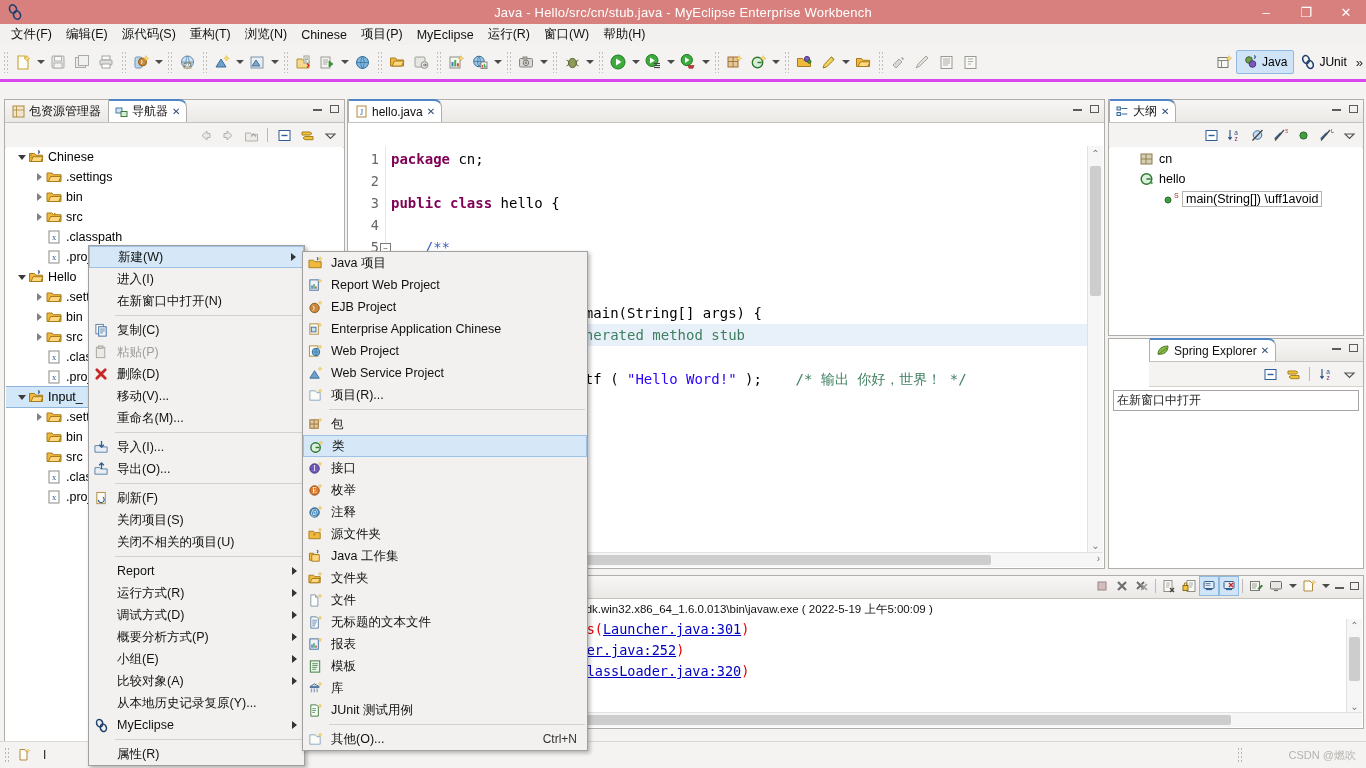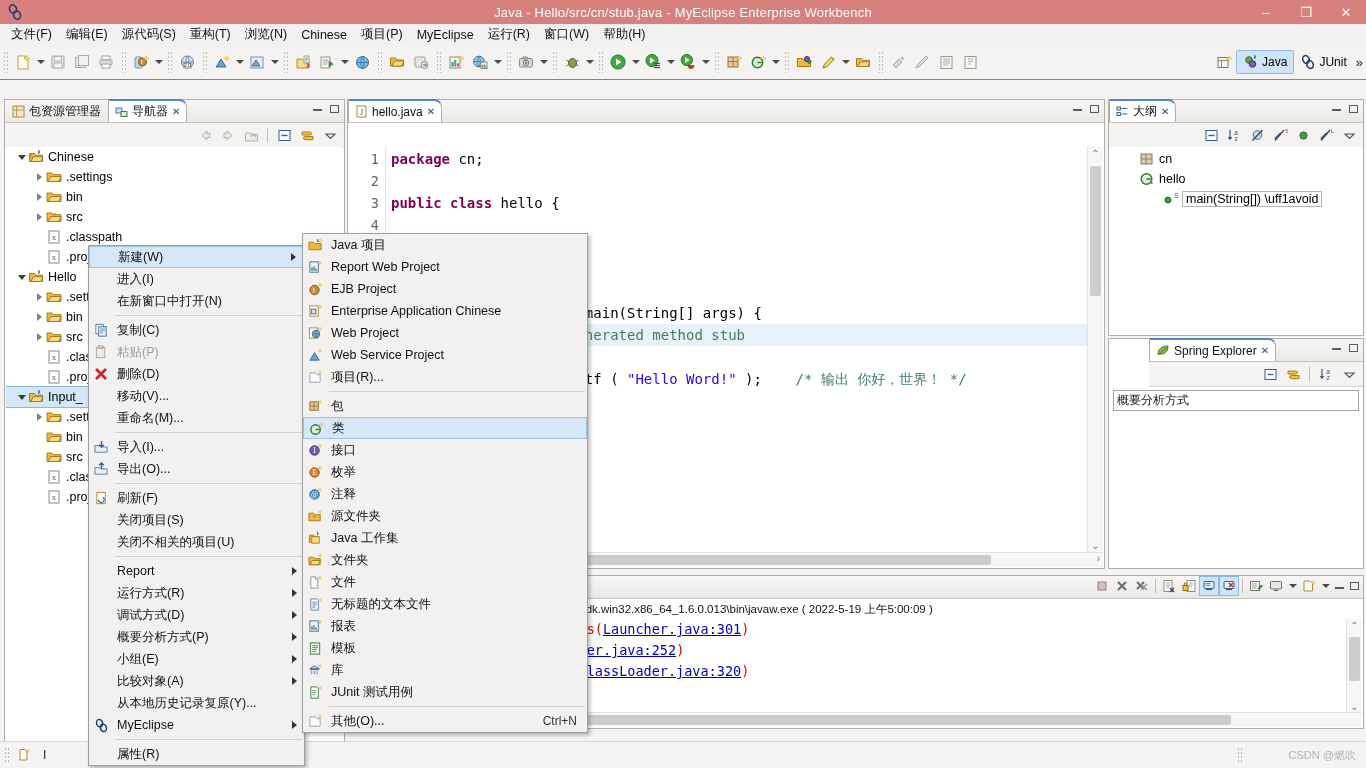--- a/index.html
+++ b/index.html
@@ -32,21 +32,21 @@
   .menubar{
     position:absolute;left:0;top:24px;width:1366px;height:21px;
     background:#f2f1f0;display:flex;align-items:center;padding-left:4px;
     border-bottom:1px solid #e9e7e5;
   }
   .menu-item{padding:2px 7px;font-size:12.5px;color:#101010;white-space:nowrap;cursor:default;}
 
   
   .toolbar{
     position:absolute;left:0;top:45px;width:1366px;height:34px;
-    background:#f4f3f1;border-bottom:1px solid #d946ef;
+    background:#f4f3f1;border-bottom:3px solid #d946ef;
     display:flex;align-items:center;
   }
   .tb-grip{width:5px;height:22px;margin:0 3px;
     background-image:radial-gradient(#b9b6b2 40%,transparent 41%);
     background-size:3px 4px;opacity:.85;}
   .tb-btn{width:24px;height:24px;display:flex;align-items:center;justify-content:center;border-radius:2px;}
   .tb-arrow{width:11px;height:24px;display:flex;align-items:center;justify-content:center;}
   .tb-arrow i{display:block;width:0;height:0;border-left:4px solid transparent;border-right:4px solid transparent;border-top:4px solid #4a4a4a;}
   .persp-sep{flex:1;}
   .persp-btn{height:22px;display:flex;align-items:center;gap:3px;padding:0 6px;border-radius:2px;font-size:12px;}
@@ -942,21 +942,21 @@
           </svg>
       </div>
       <div class="tr-ico">
         <svg width="15" height="15" viewBox="0 0 15 15">
             <path d="M3 6l4.5 4.5L12 6z" fill="none" stroke="#555" stroke-width="1.2"></path>
           </svg>
       </div>
     </div>
     <div style="position:absolute;left:4px;top:51px;right:4px;">
       <div class="filterbox">
-        <span>概要分析方式</span>
+        <span>在新窗口中打开</span>
       </div>
     </div>
   </div>
 
   <div class="panel" style="left:347px;top:575px;width:1017px;height:154px;">
     <div class="panel-tabbar">
       <div class="ptab" style="padding-right:2px;">
         <span>n</span>
       </div>
       <div class="ptab active">
@@ -1186,21 +1186,21 @@
         </span>
         <span>MyEclipse</span>
         <span class="sub"></span>
       </div>
       <div class="msep"></div>
       <div class="mrow">
         <span>属性(R)</span>
       </div>
     </div>
 
-  <div class="ctxmenu" style="left:302px;top:233px;width:284px;text-align:right;" id="ctx-new">
+  <div class="ctxmenu" style="left:302px;top:251px;width:284px;text-align:right;" id="ctx-new">
     <div class="gutter-col"></div>
   <div class="mrow">
         <span class="mico">
           <svg width="15" height="15" viewBox="0 0 16 16">
             <path d="M1 12.5V4.5h5l1.2 1.5H14v6.5z" fill="#f0b93e" stroke="#a87c1c"></path>
             <path d="M9.5 1.5c1.6.6 1.6 2.2 0 2.8" fill="none" stroke="#2c5182" stroke-width="1.2"></path>
             <path d="M13 .8l.6 1.5 1.5.6-1.5.6-.6 1.5-.6-1.5-1.5-.6 1.5-.6z" fill="#ffe27a" stroke="#d6a72c" stroke-width=".4"></path>
           </svg>
         </span>
         <span>Java 项目</span>

